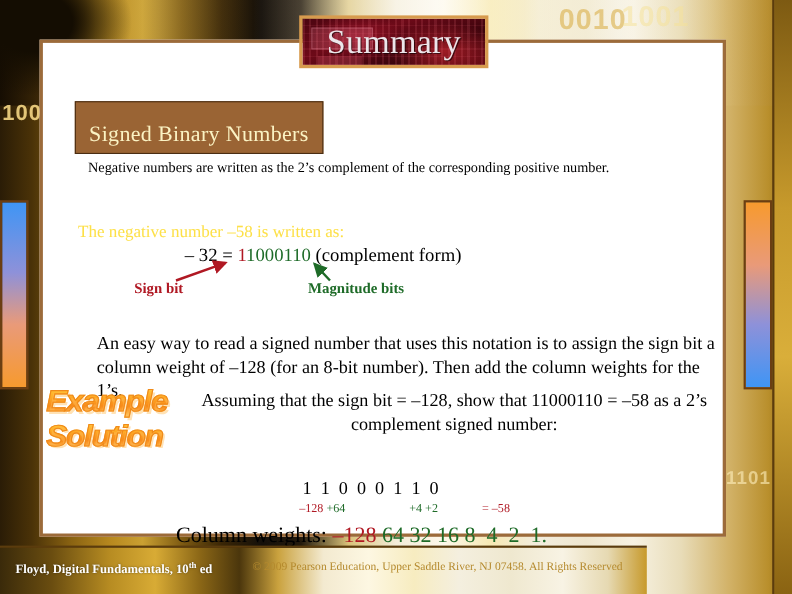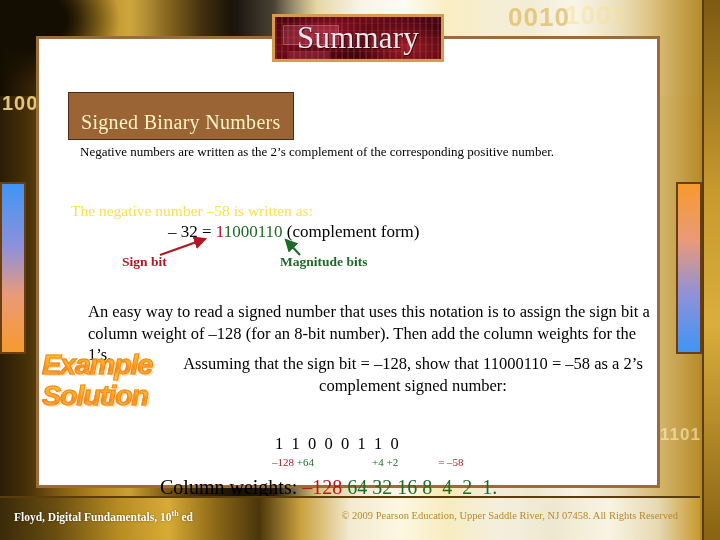--- a/index.html
+++ b/index.html
@@ -211,21 +211,21 @@
   .row-sum {
     position: absolute; left: 272px; top: 456px;
     font-size: 11px; white-space: nowrap;
   }
   .sp-a { display:inline-block; width: 58px; }
   .sp-b { display:inline-block; width: 40px; }
 
   
   .footer {
     position: absolute;
-    left: 0; bottom: 0; width: 700px; height: 44px;
+    left: 0; bottom: 0; width: 588px; height: 44px;
     border-top: 2px solid #5b3c0d;
     background:
       linear-gradient(90deg,
         #3a2a0a 0%, #6a4d10 8%, #b78c22 17%, #d8ab35 24%,
         #8a6616 31%, #4b360c 37%, #caa23e 43%,
         #f3ead0 50%, #fdf7e2 57%, #f7ecc0 64%,
         #f4efdf 71%, #efe8cf 79%, #f8f3e4 87%, #e6d9b2 94%, #c79a2c 100%);
   }
   .footer-left {
     position: absolute; left: 14px; top: 11px;

